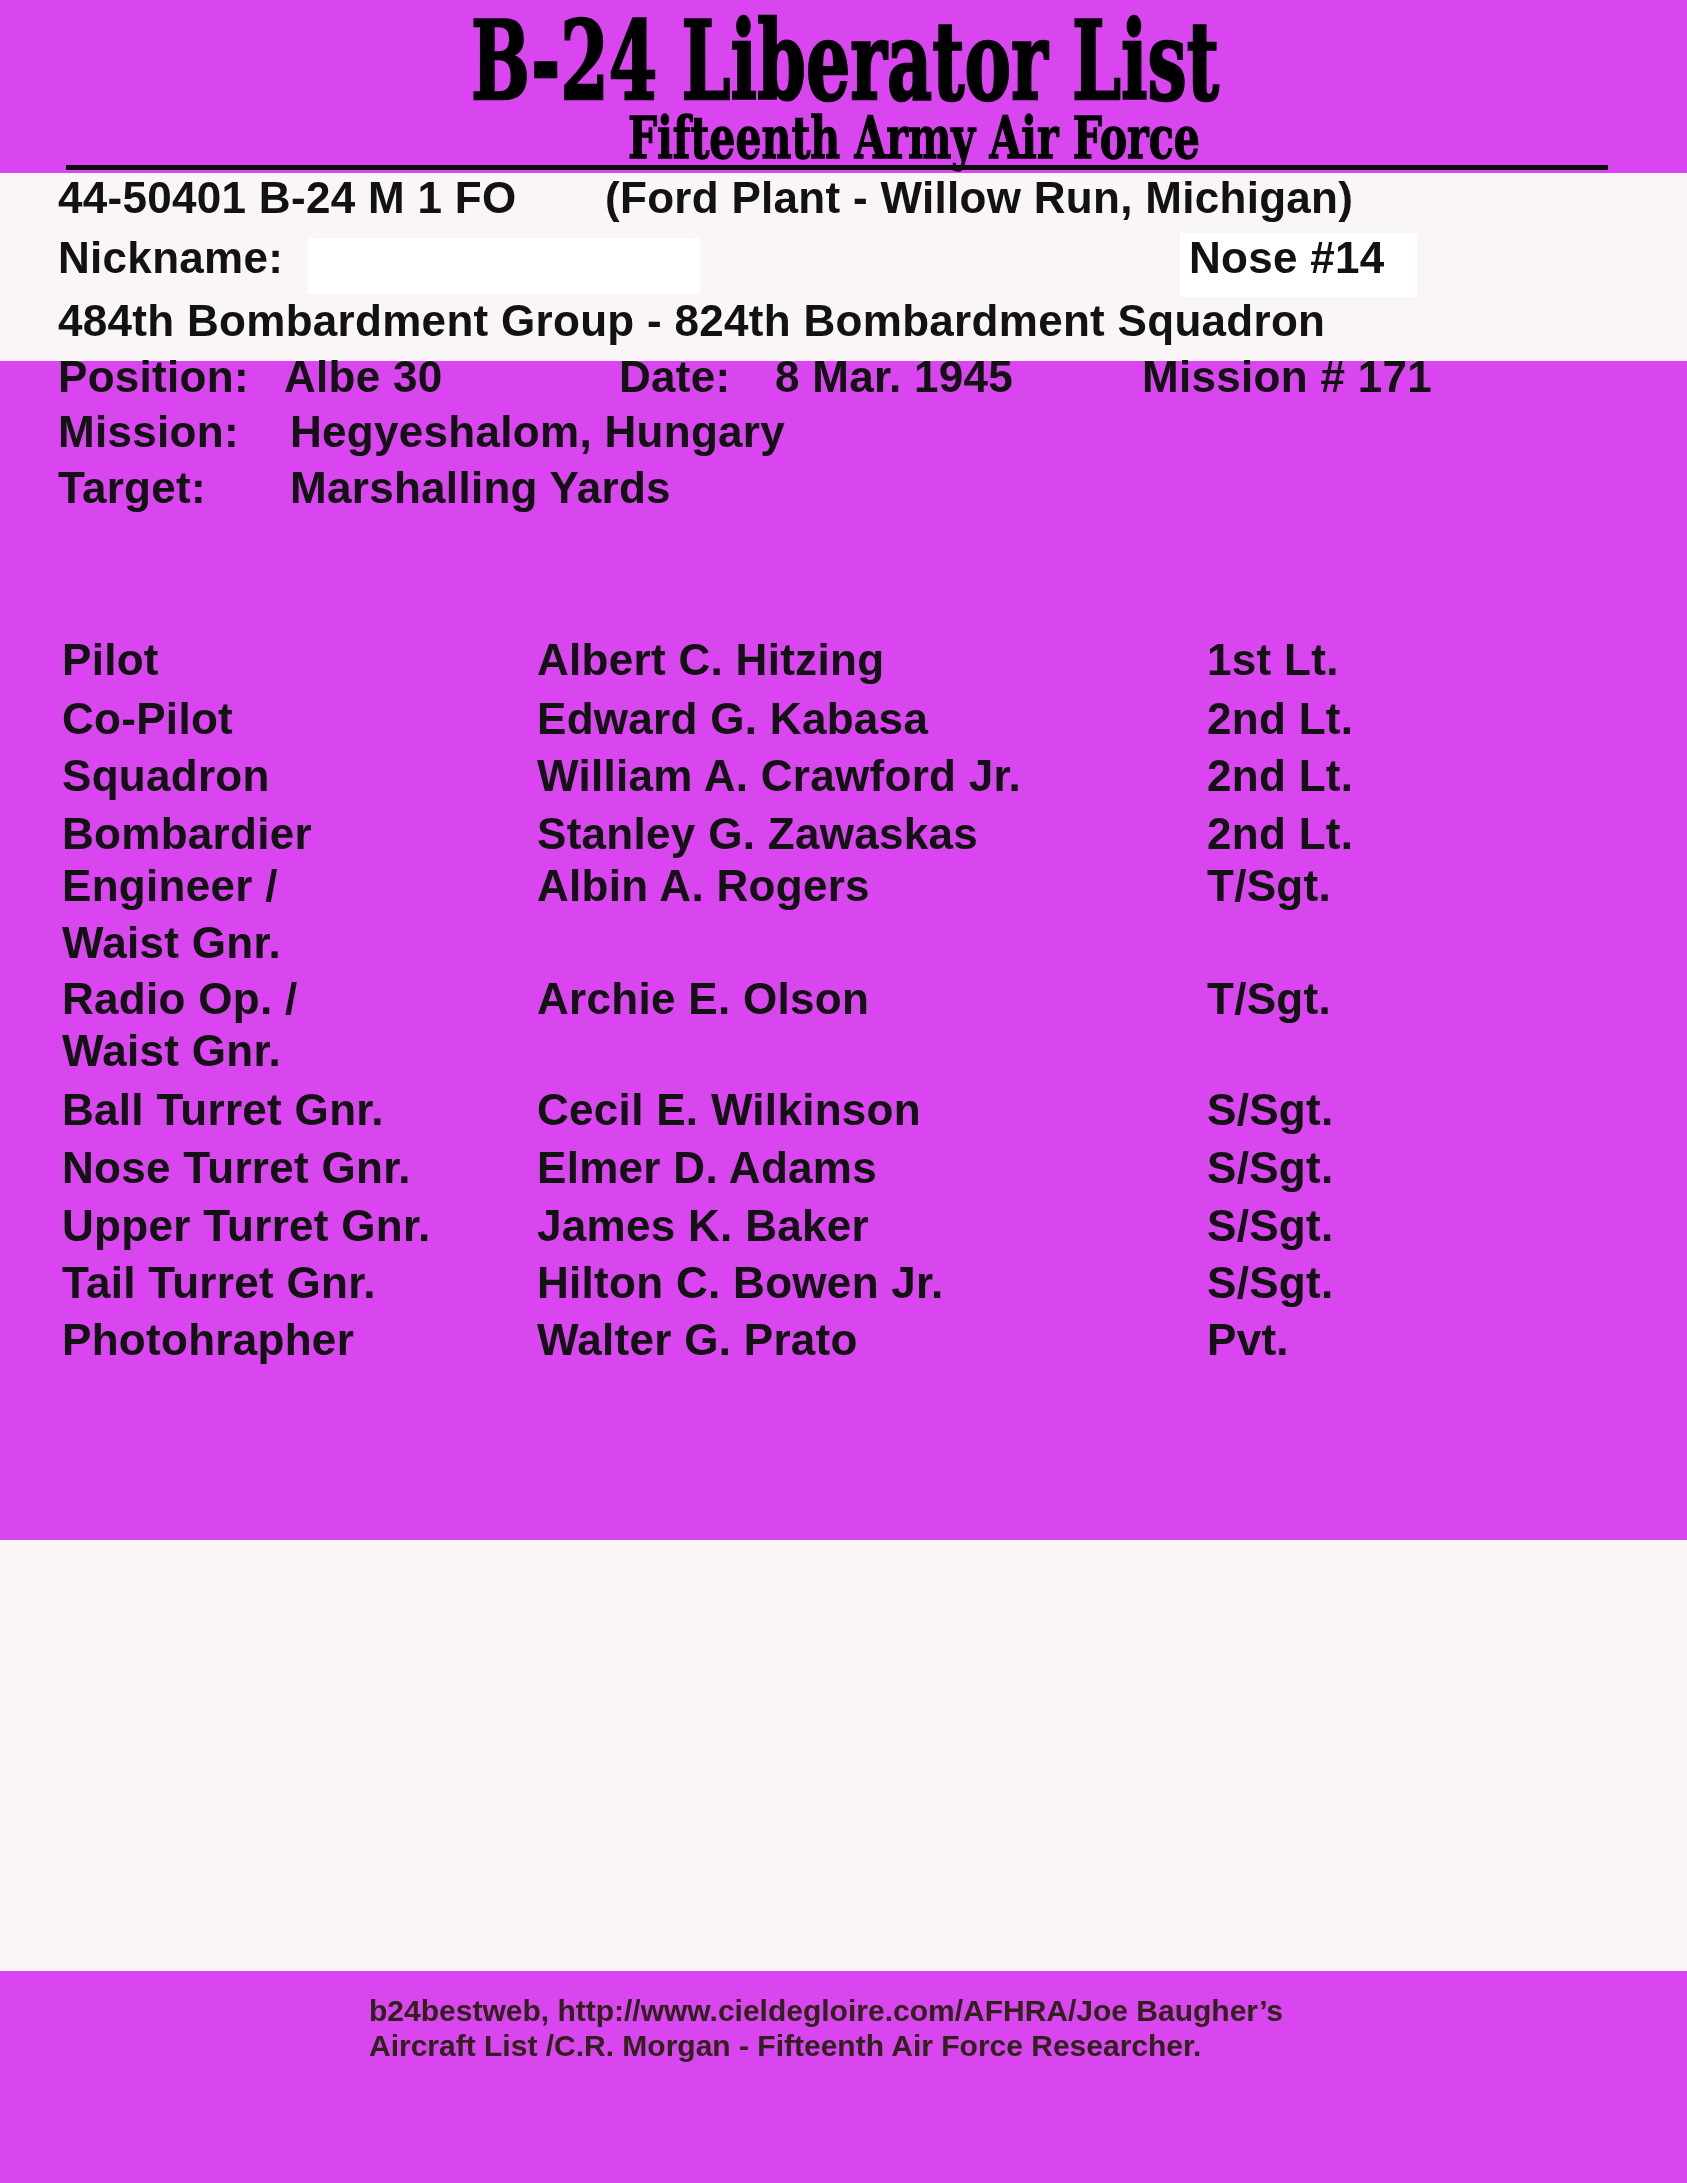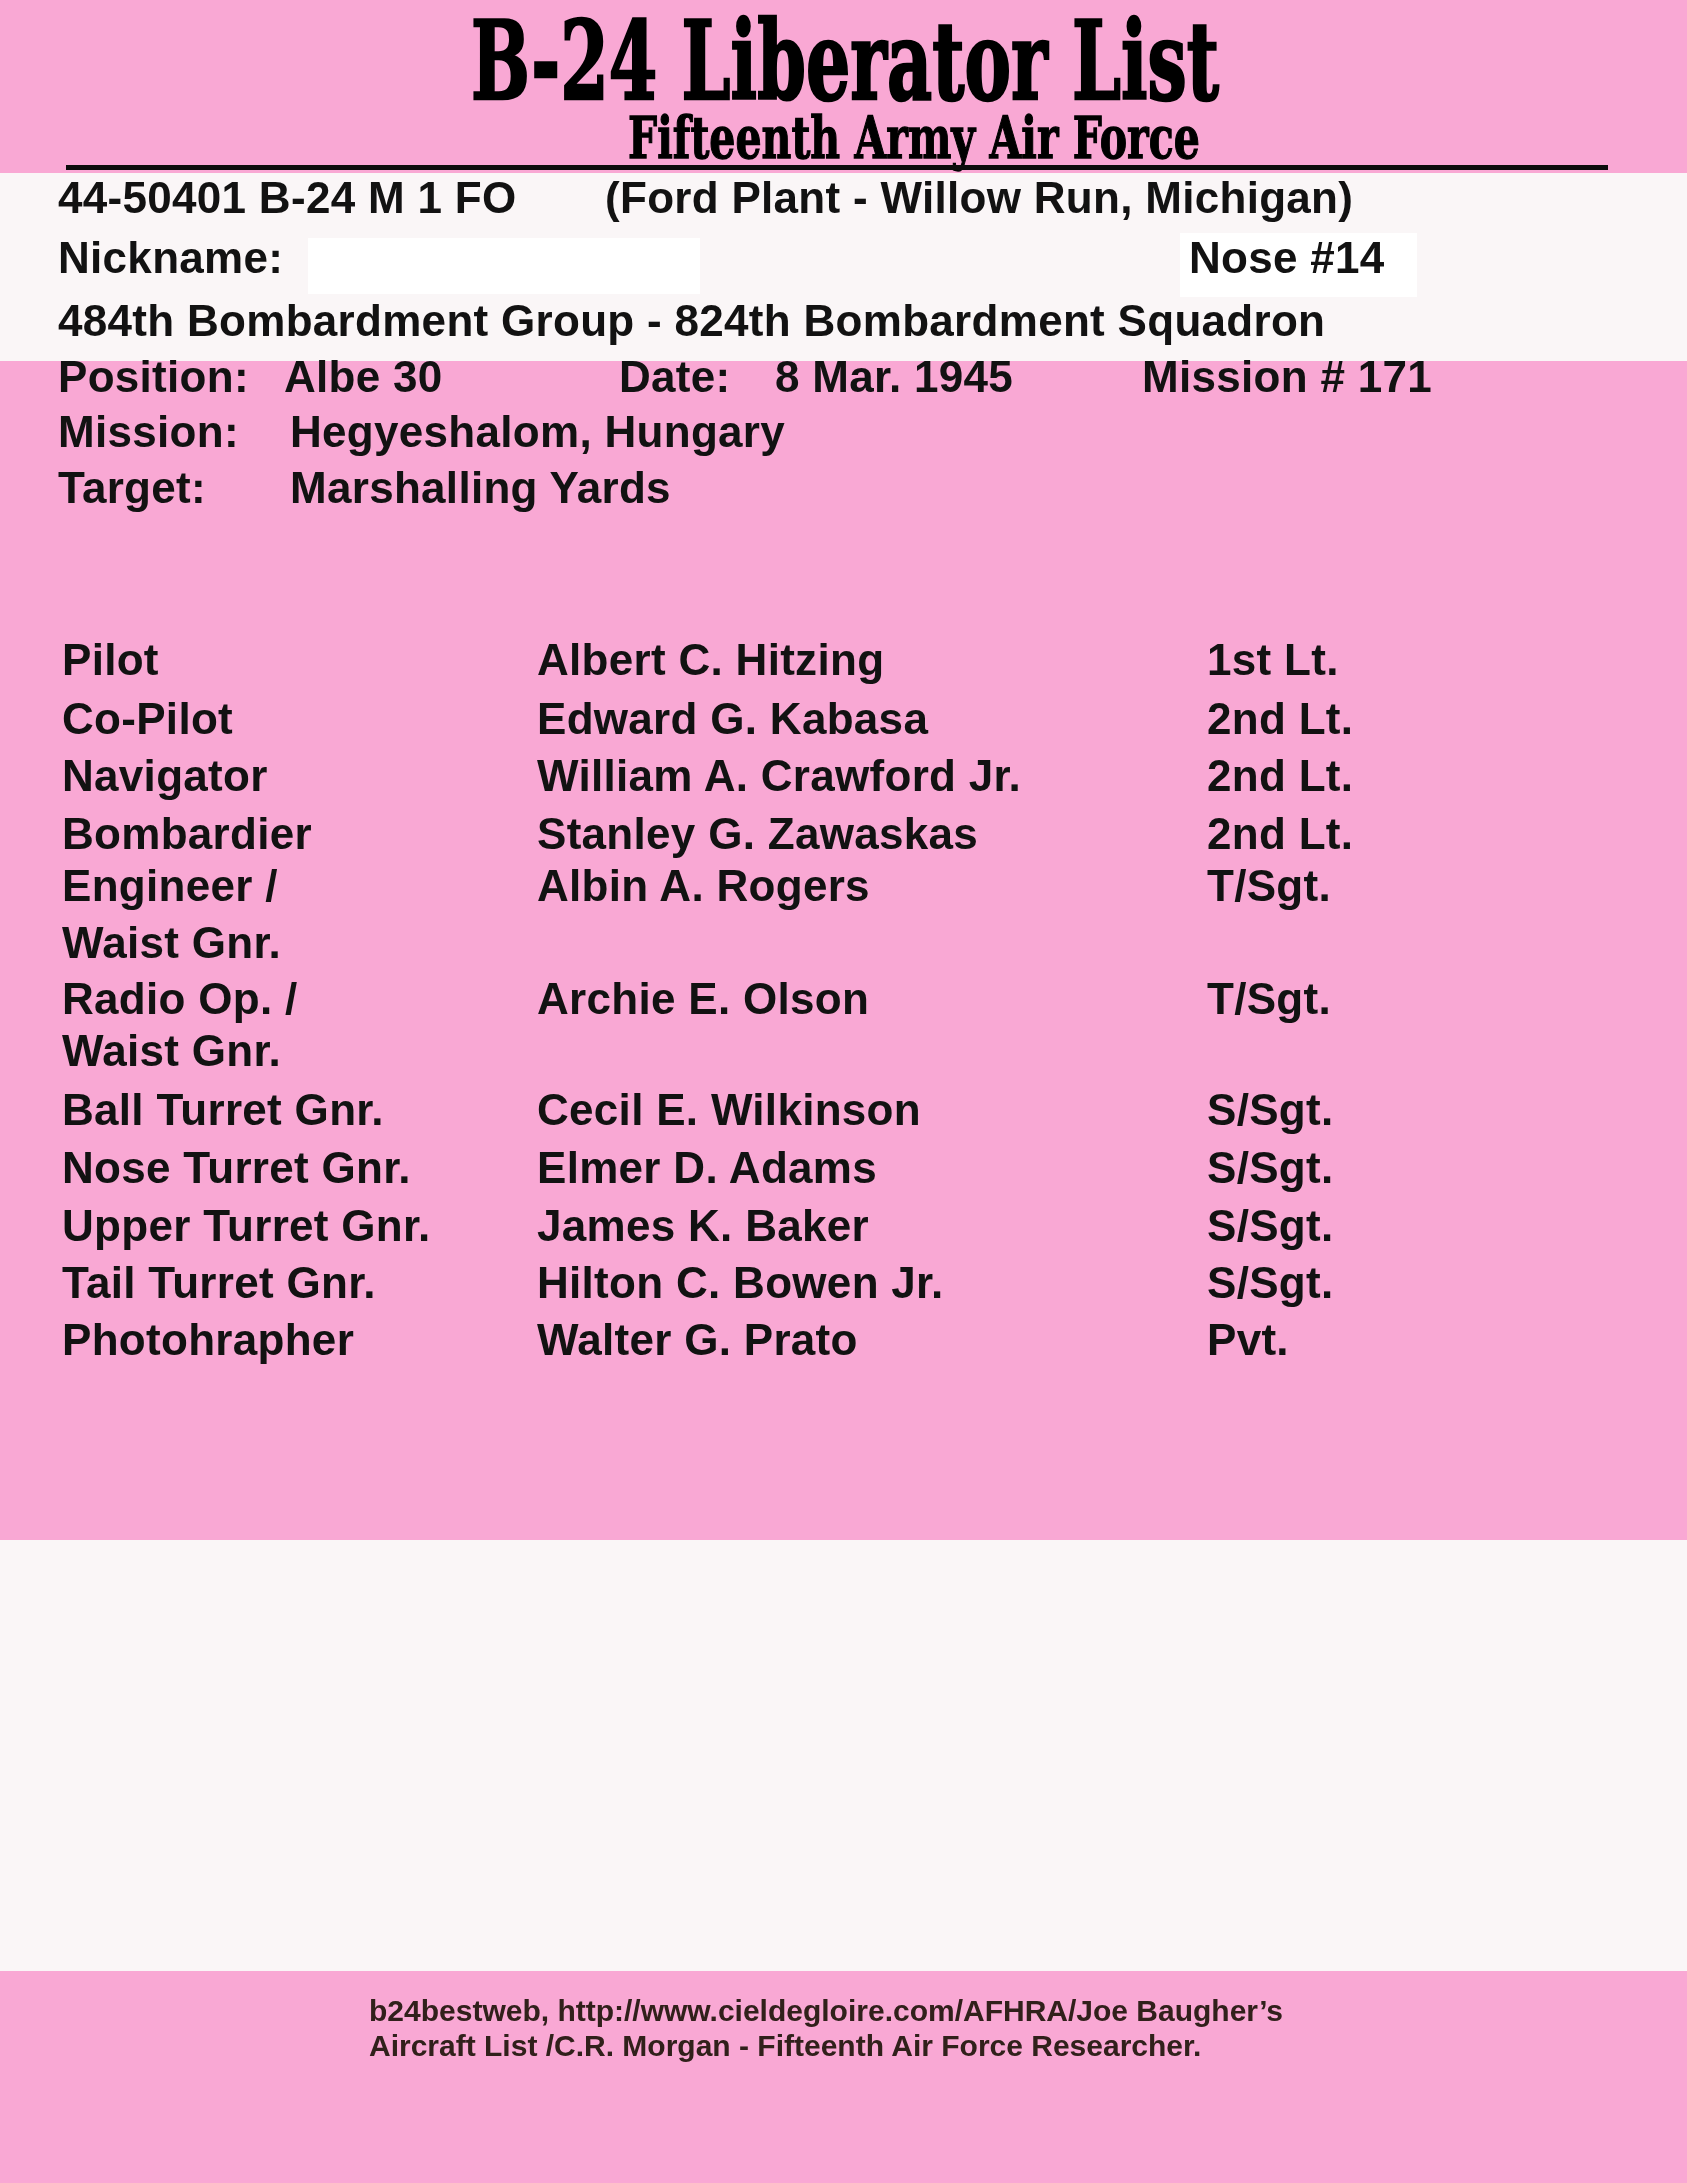--- a/index.html
+++ b/index.html
@@ -1,19 +1,19 @@
 <!DOCTYPE html>
 <html style="font-size:10.6px"><head>
 <meta charset="utf-8">
 <style>
   html,body{margin:0;padding:0;background:#ffffff;}
   .page{
     position:relative;
     width:1687px;height:2183px;
-    background:#f9a8d4;
+    background:#d946ef;
     font-family:"Liberation Sans", sans-serif;
     color:#121212;
     overflow:hidden;
   }
   
   .doc-title{
     position:absolute;left:471px;top:2px;
     font-family:"DejaVu Serif","Liberation Serif",serif;
     font-weight:bold;font-size:109px;line-height:1.1;color:#000;
     -webkit-text-stroke:2.6px #000;
@@ -90,21 +90,21 @@
     <span class="t c-role">Pilot</span>
     <span class="t c-name">Albert C. Hitzing</span>
     <span class="t c-rank">1st Lt.</span>
   </div>
   <div class="crew-row" style="top:697px">
     <span class="t c-role">Co-Pilot</span>
     <span class="t c-name">Edward G. Kabasa</span>
     <span class="t c-rank">2nd Lt.</span>
   </div>
   <div class="crew-row" style="top:754px">
-    <span class="t c-role">Navigator</span>
+    <span class="t c-role">Squadron</span>
     <span class="t c-name">William A. Crawford Jr.</span>
     <span class="t c-rank">2nd Lt.</span>
   </div>
   <div class="crew-row" style="top:812px">
     <span class="t c-role">Bombardier</span>
     <span class="t c-name">Stanley G. Zawaskas</span>
     <span class="t c-rank">2nd Lt.</span>
   </div>
   <div class="crew-row" style="top:864px">
     <span class="t c-role">Engineer /</span>

